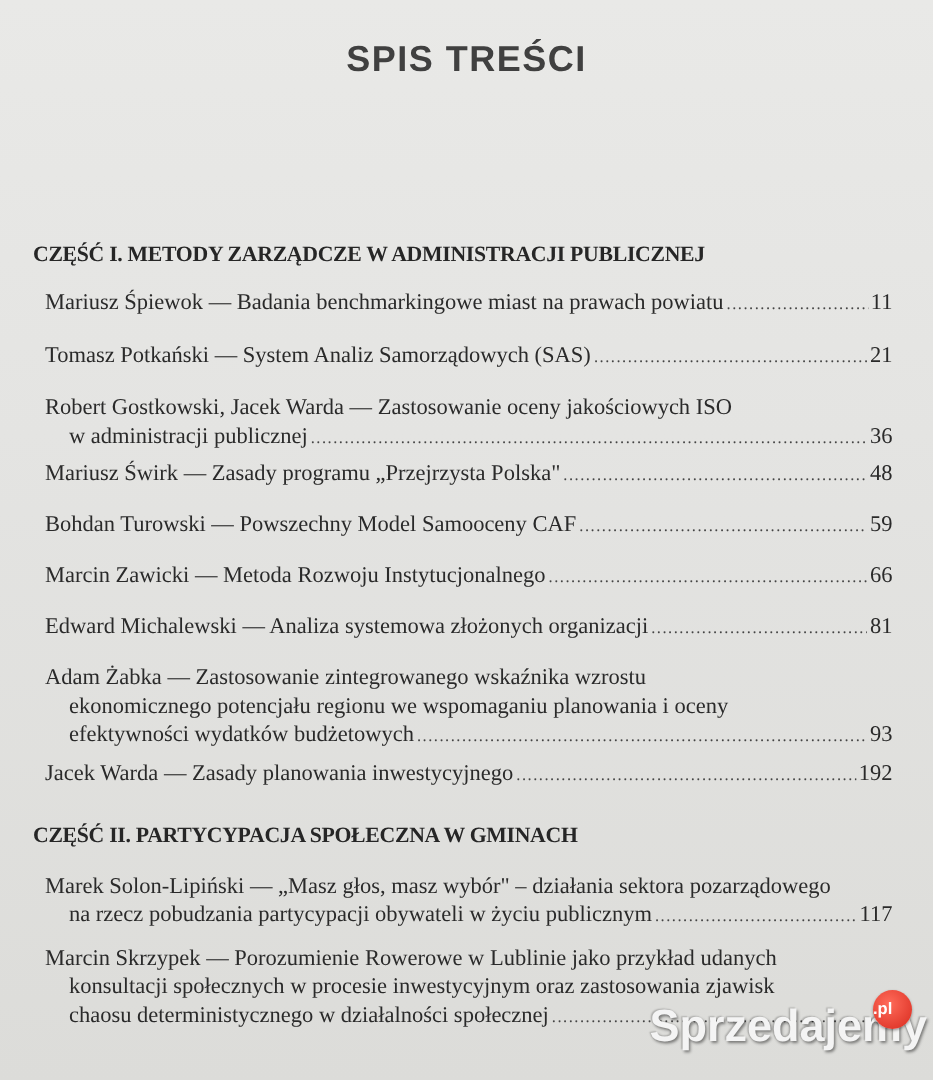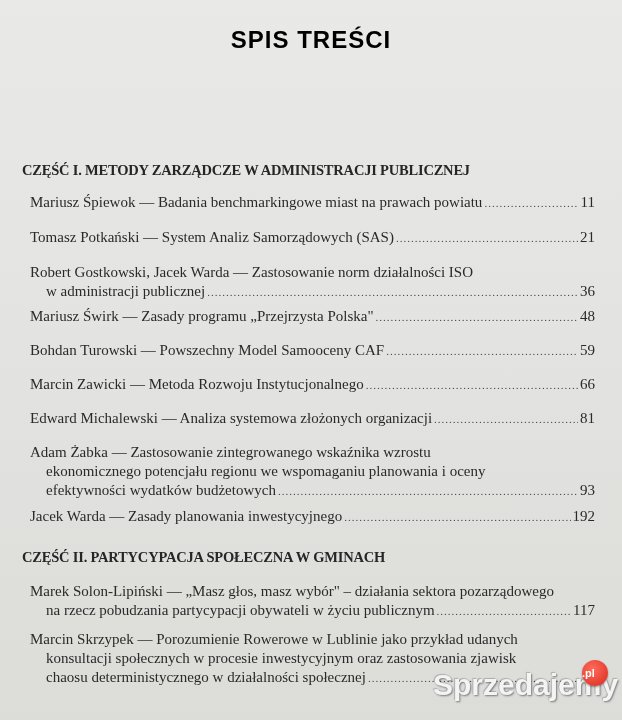--- a/index.html
+++ b/index.html
@@ -6,21 +6,21 @@
   body {
     width: 622px; height: 720px; overflow: hidden; position: relative;
     background: linear-gradient(180deg, #e9e9e7 0%, #e4e4e2 40%, #dcdcd9 100%);
     font-family: "Liberation Serif", "DejaVu Serif", serif;
     color: #2a2a2a;
   }
   .page { position: absolute; left: 0; top: 0; width: 622px; height: 720px; }
   .title {
     position: absolute; left: 0; width: 622px; top: 26px; text-align: center;
     font-family: "Liberation Sans", "DejaVu Sans", sans-serif;
-    font-weight: bold; font-size: 24px; letter-spacing: 1px; color: #000000;
+    font-weight: bold; font-size: 24px; letter-spacing: 1px; color: #404040;
   }
   .row {
     position: absolute; left: 0; width: 622px; font-size: 15px; line-height: 19px;
   }
   .line { display: flex; align-items: baseline; position: relative; }
   .line .txt { white-space: nowrap; }
   .line .dots {
     flex: 1; overflow: hidden; white-space: nowrap; margin: 0 2px;
     font-size: 11px; letter-spacing: 1px; color: #444;
   }
@@ -67,21 +67,21 @@
   <div class="row entry" style="top:228px;">
     <div class="line">
       <span class="txt">Tomasz Potkański — System Analiz Samorządowych (SAS)</span>
       <span class="dots"></span>
       <span class="pg">21</span>
     </div>
   </div>
 
   <div class="row entry" style="top:263px;">
     <div class="line">
-        <span class="txt">Robert Gostkowski, Jacek Warda — Zastosowanie norm działalności ISO</span>
+        <span class="txt">Robert Gostkowski, Jacek Warda — Zastosowanie oceny jakościowych ISO</span>
       </div>
     <div class="line cont">
       <span class="txt">w administracji publicznej</span>
       <span class="dots"></span>
       <span class="pg">36</span>
     </div>
   </div>
 
   <div class="row entry" style="top:307px;">
     <div class="line">

